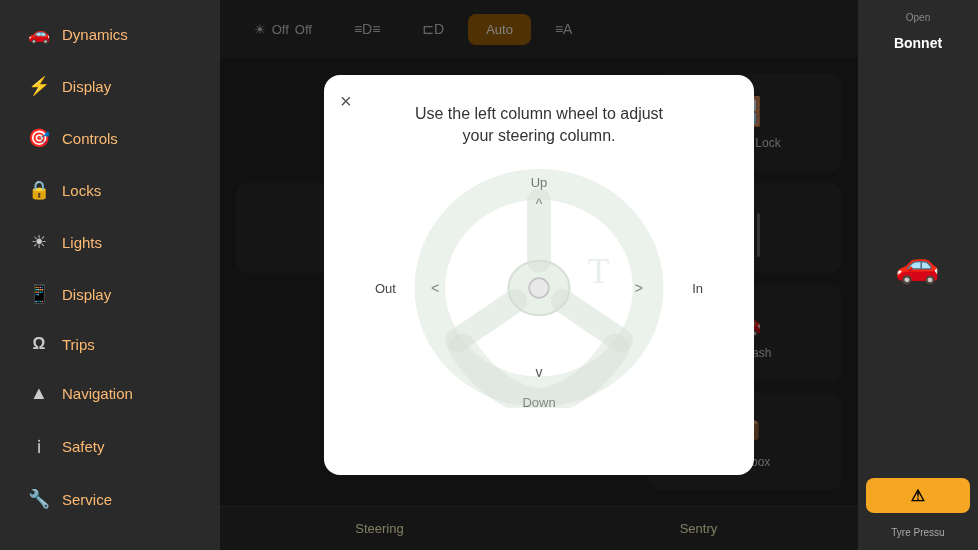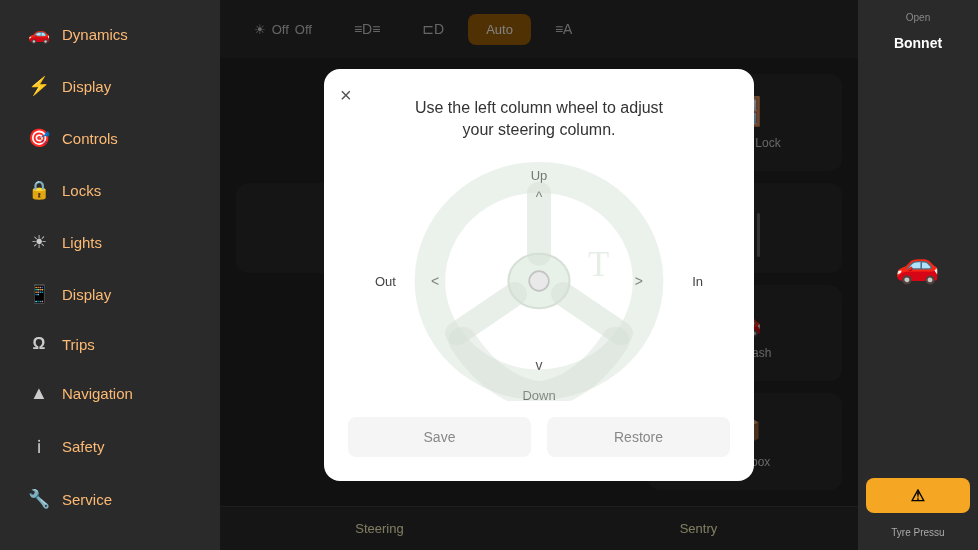--- a/index.html
+++ b/index.html
@@ -429,24 +429,20 @@
           <line x1="152" y1="122" x2="205" y2="158" stroke="#c0d0c0" stroke-width="22" stroke-linecap="round" opacity="0.5"></line>
 
           <path d="M 60 165 Q 90 210 130 215 Q 170 210 200 165" fill="none" stroke="#c0d0c0" stroke-width="26" stroke-linecap="round" opacity="0.4"></path>
 
           <text x="175" y="105" font-size="32" fill="#c8d8c8" opacity="0.6" font-family="serif">T</text>
 
           <circle cx="130" cy="110" r="9" fill="#e0e0e0" stroke="#aaa" stroke-width="1.5"></circle>
         </svg>
       </div>
 
-      <div class="modal-footer">
-        <button class="modal-btn">Save</button>
-        <button class="modal-btn">Restore</button>
-      </div>
     </div>
   </div>
 
 </div>
 
 <div class="right-panel">
   <div class="right-panel-label">Open</div>
   <div class="right-panel-value" style="font-size:14px; font-weight:700; color:#fff;">Bonnet</div>
   <div class="car-image-area" style="font-size:36px;">🚗</div>
   <div class="warning-badge">

